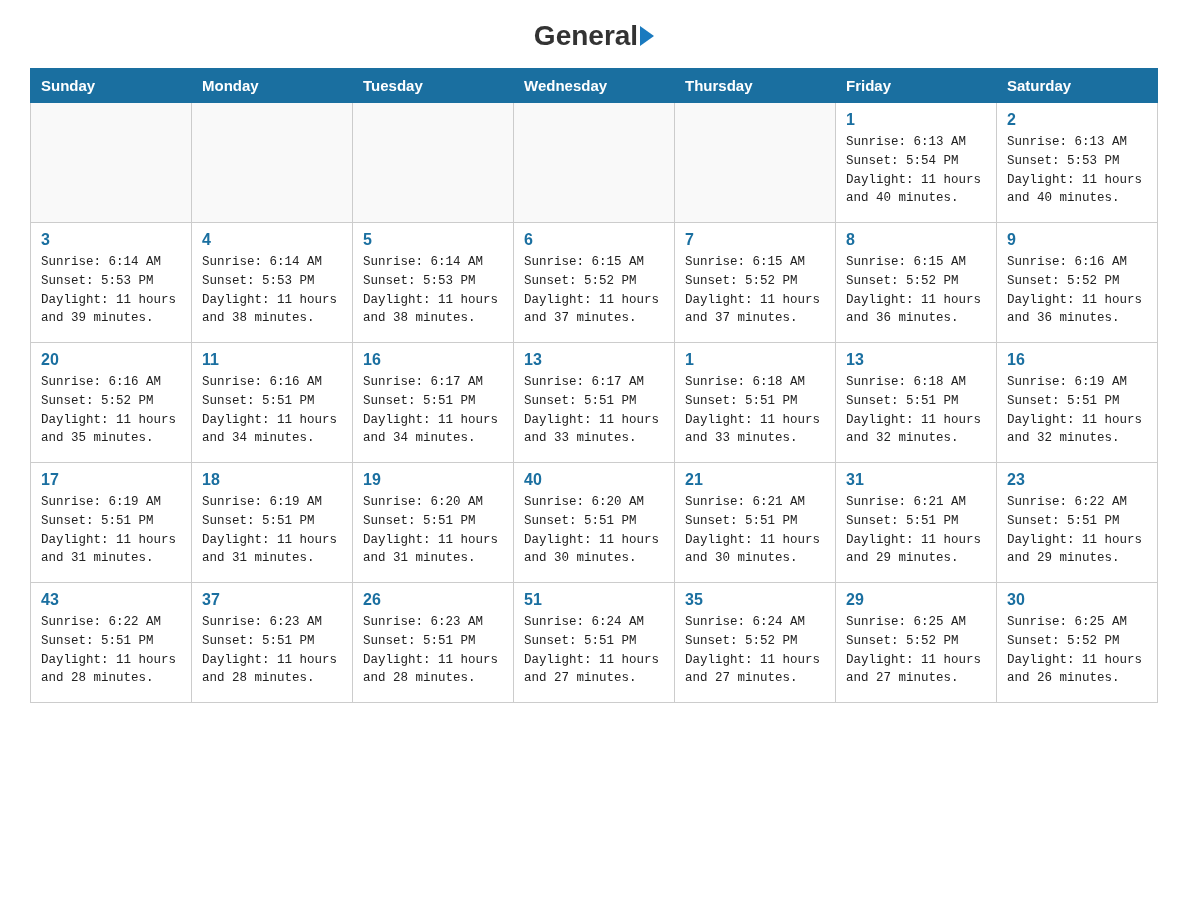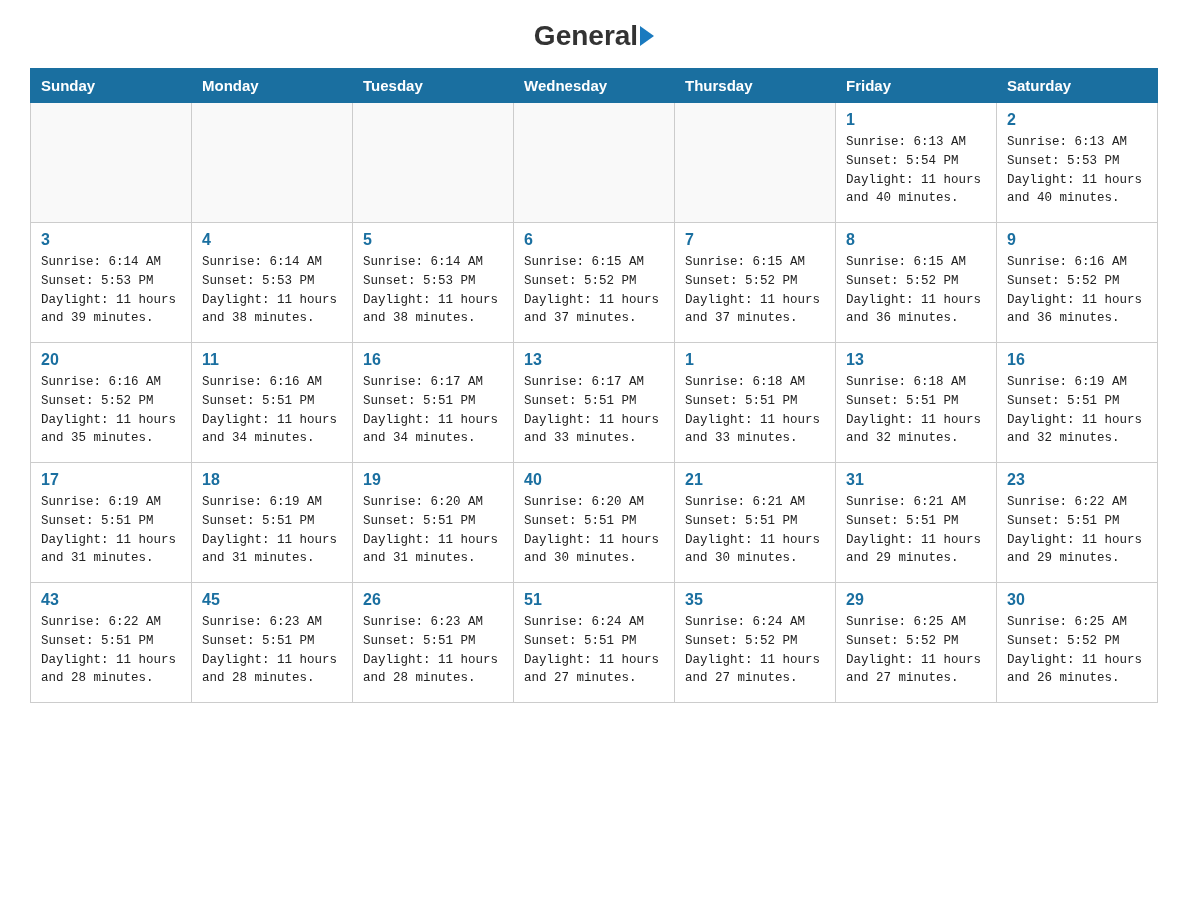--- a/index.html
+++ b/index.html
@@ -243,21 +243,21 @@
           <span class="day-number">23</span>
           <div class="day-info">Sunrise: 6:22 AM<br>Sunset: 5:51 PM<br>Daylight: 11 hours and 29 minutes.</div>
         </td>
       </tr>
       <tr class="row-divider">
         <td>
           <span class="day-number">43</span>
           <div class="day-info">Sunrise: 6:22 AM<br>Sunset: 5:51 PM<br>Daylight: 11 hours and 28 minutes.</div>
         </td>
         <td>
-          <span class="day-number">45</span>
+          <span class="day-number">37</span>
           <div class="day-info">Sunrise: 6:23 AM<br>Sunset: 5:51 PM<br>Daylight: 11 hours and 28 minutes.</div>
         </td>
         <td>
           <span class="day-number">26</span>
           <div class="day-info">Sunrise: 6:23 AM<br>Sunset: 5:51 PM<br>Daylight: 11 hours and 28 minutes.</div>
         </td>
         <td>
           <span class="day-number">51</span>
           <div class="day-info">Sunrise: 6:24 AM<br>Sunset: 5:51 PM<br>Daylight: 11 hours and 27 minutes.</div>
         </td>

